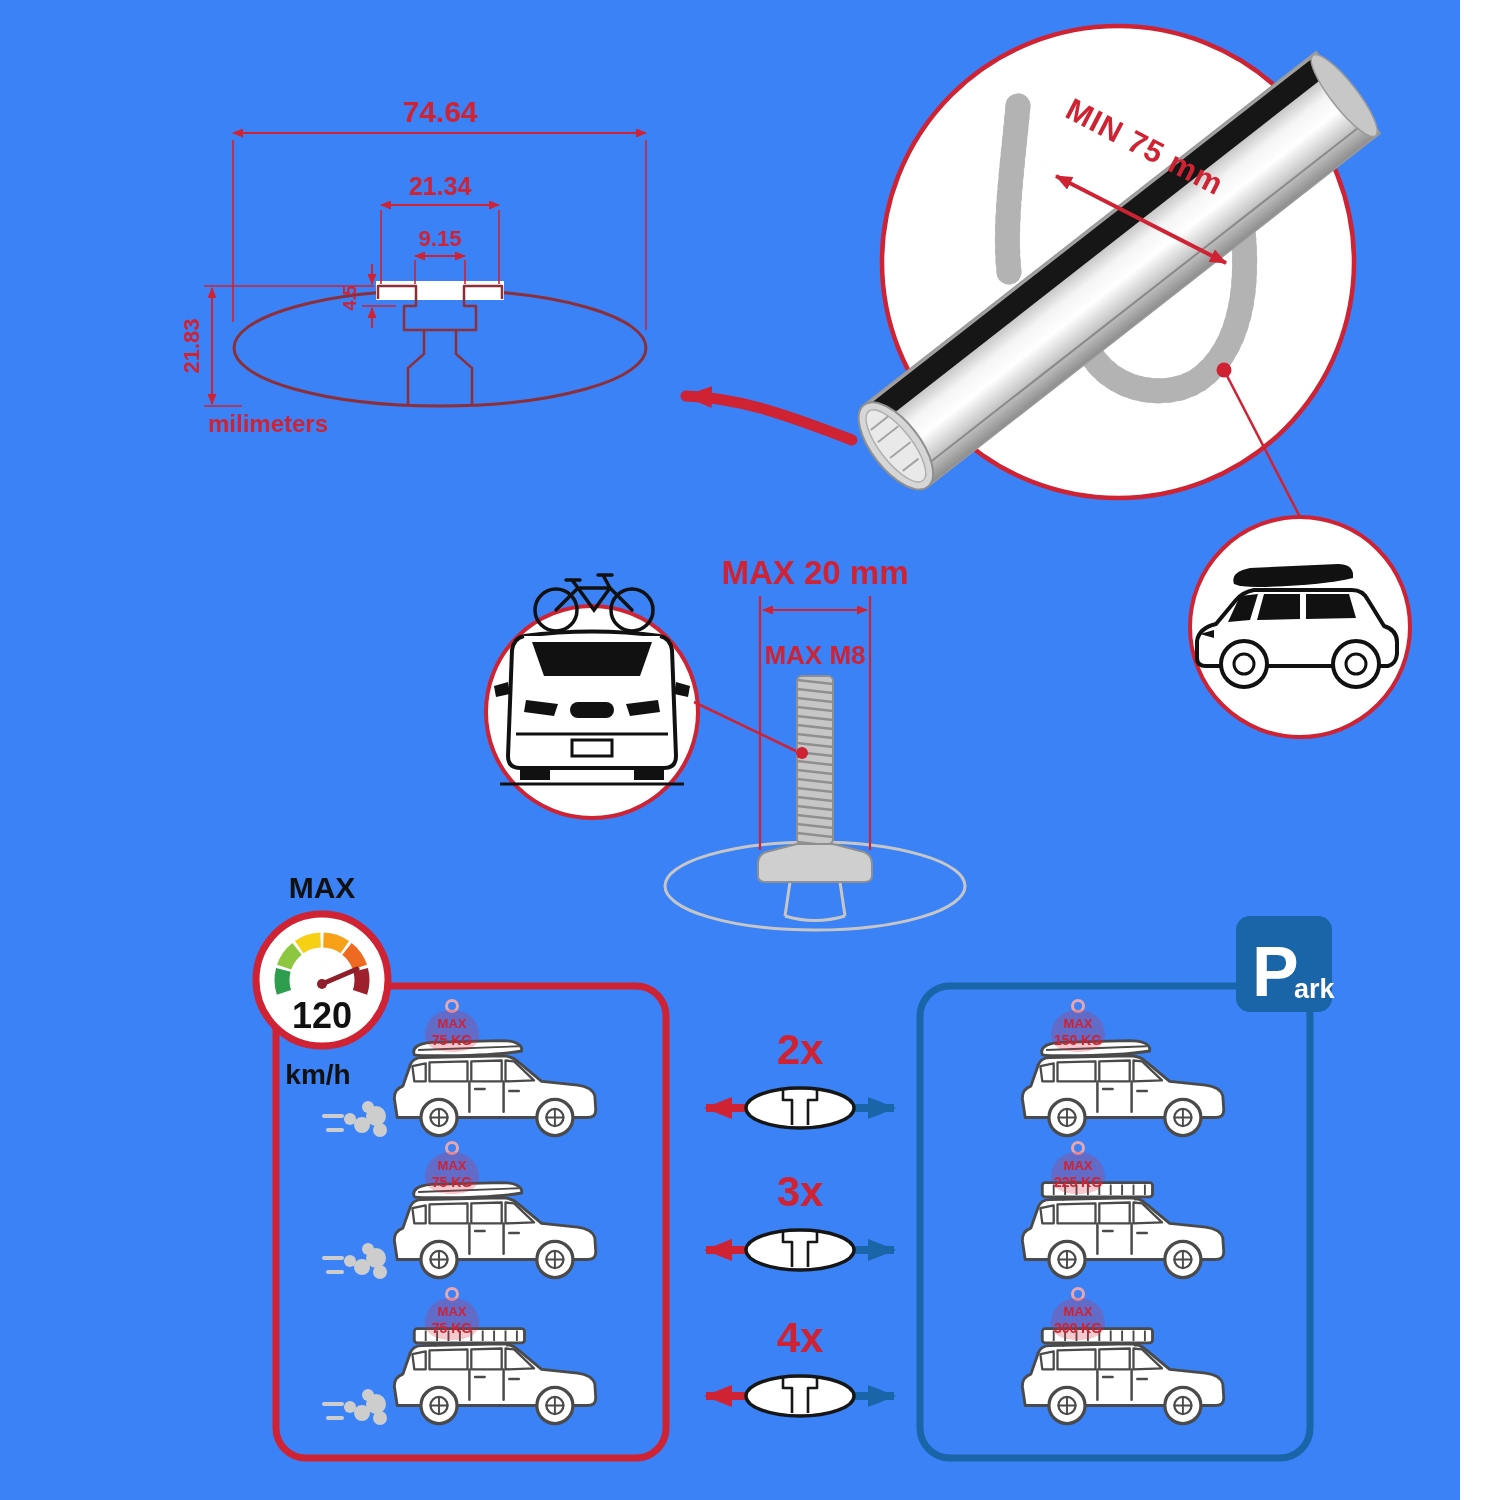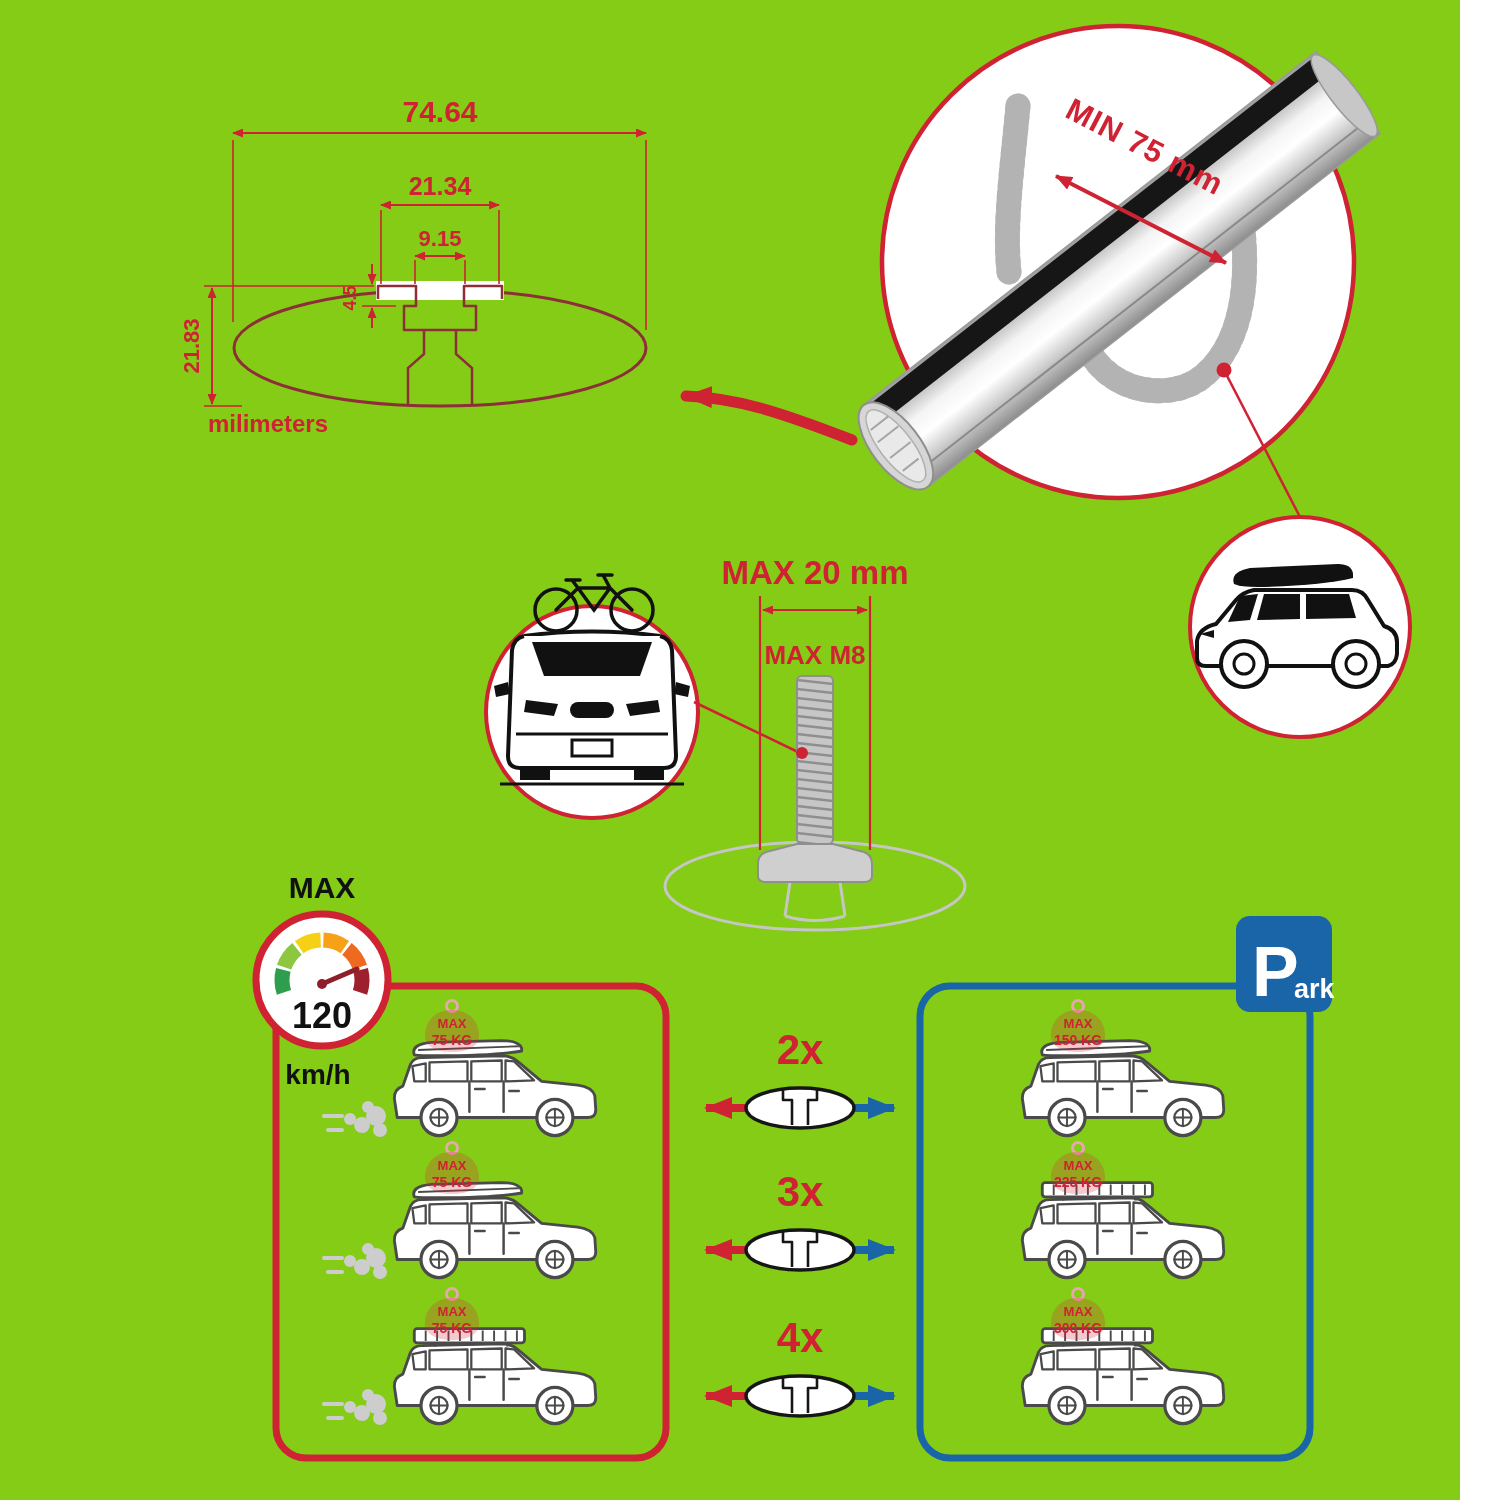--- a/index.html
+++ b/index.html
@@ -1,16 +1,16 @@
 <!DOCTYPE html>
 <html><head>
 <meta charset="utf-8">
 <style>
   html,body{margin:0;padding:0;background:#ffffff;}
-  .canvas{position:relative;width:1460px;height:1500px;background:#84cc16;overflow:hidden;}
+  .canvas{position:relative;width:1460px;height:1500px;background:#3b82f6;overflow:hidden;}
   svg{display:block;}
   text{font-family:"Liberation Sans","DejaVu Sans",sans-serif;}
   .red{fill:#cf2233;}
   .blk{fill:#111111;}
   .bold{font-weight:bold;}
   .mid{text-anchor:middle;}
 </style>
 </head>
 <body>
 

